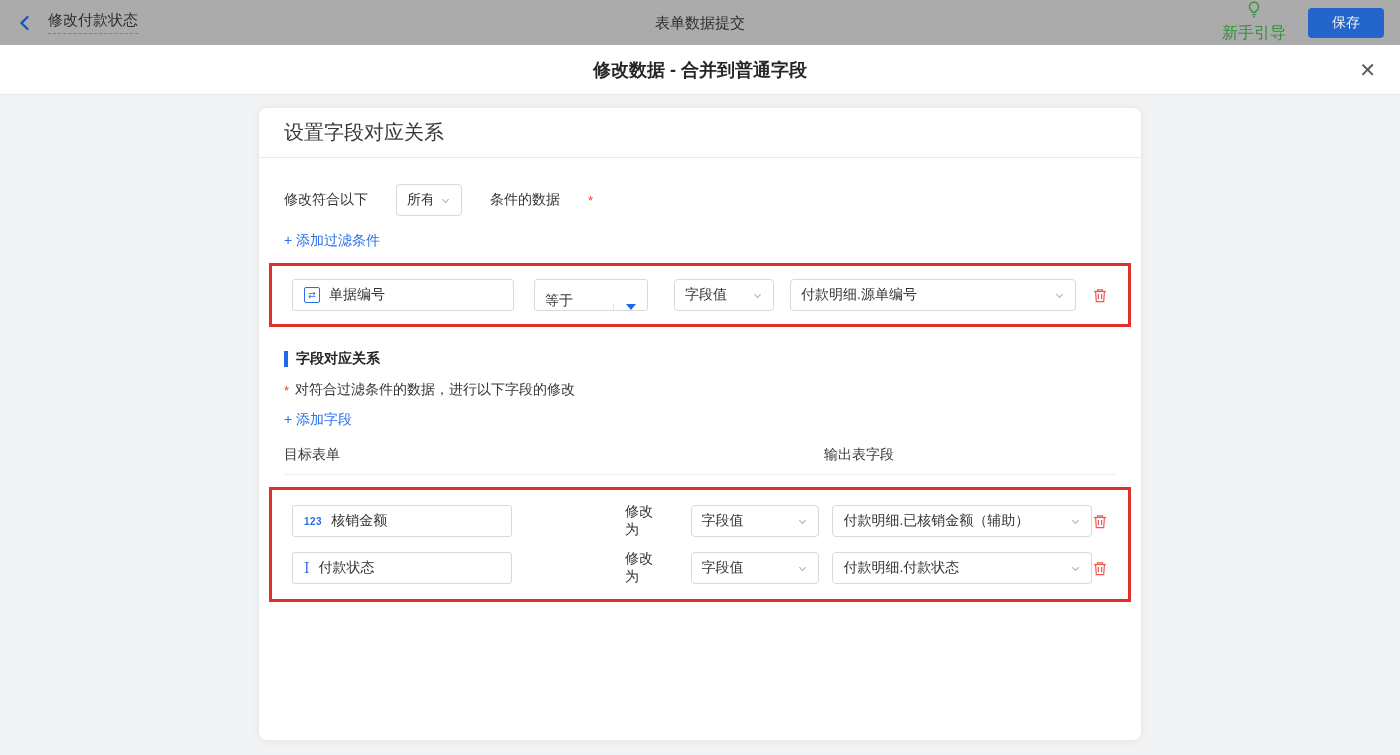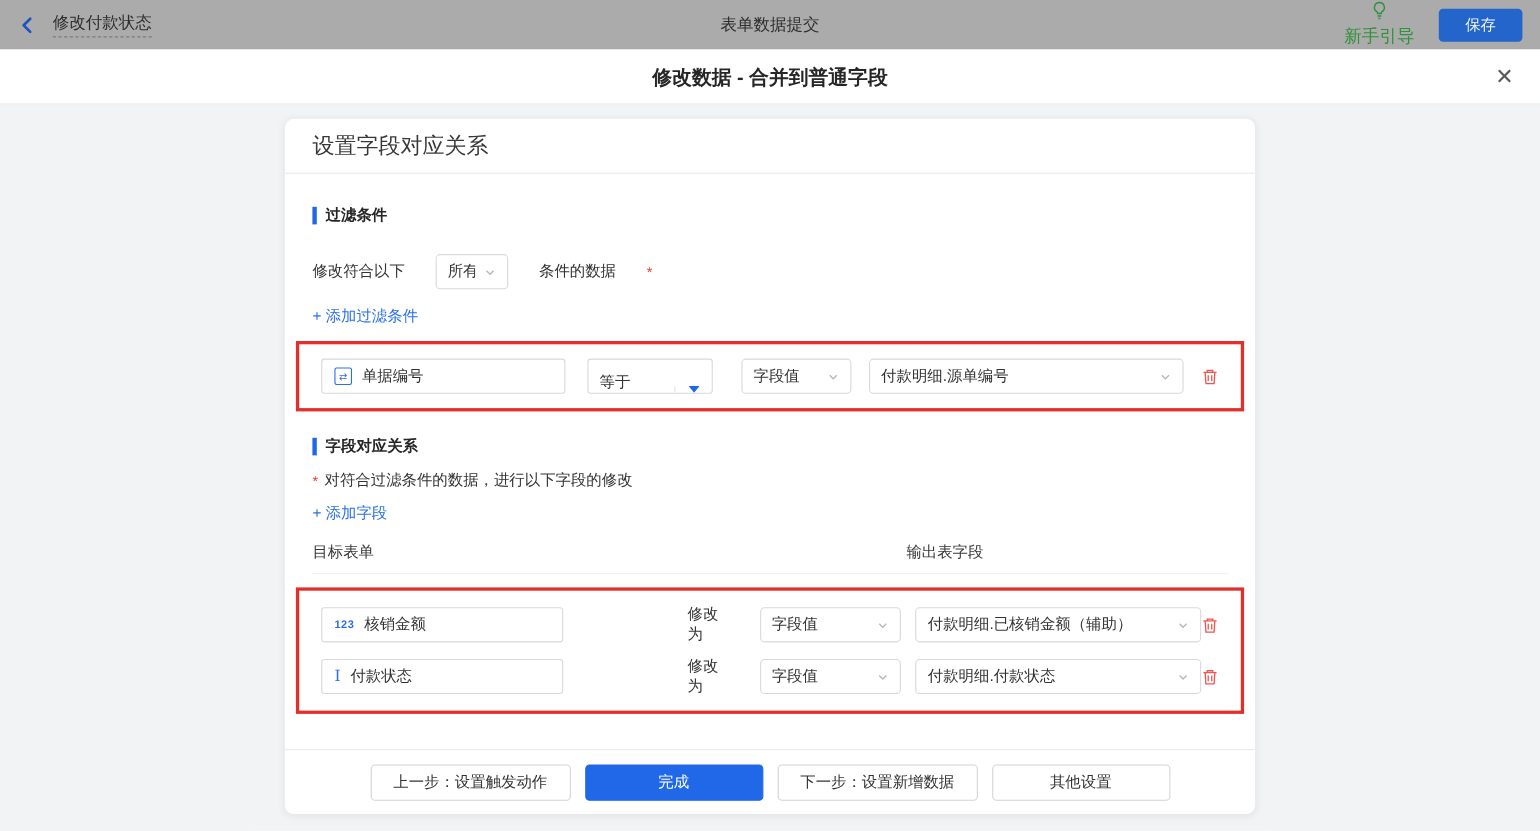--- a/index.html
+++ b/index.html
@@ -122,24 +122,20 @@
   <div class="dialog-title">修改数据 - 合并到普通字段</div>
   <span class="close-x">✕</span>
 </div>
 
 <div class="dialog-body">
   <div class="card">
     <div class="card-header">设置字段对应关系</div>
 
     <div class="card-content">
 
-      <div class="section-title">
-        <span class="section-bar"></span>
-        <span class="section-label">过滤条件</span>
-      </div>
 
       <div class="match-row">
         <span>修改符合以下</span>
         <div class="sel w-all">
           <span>所有</span>
           <svg class="chev-icon" width="11" height="11" viewBox="0 0 12 12">
               <path d="M2.5 4.5 L6 8 L9.5 4.5" fill="none" stroke="#b8b8b8" stroke-width="1.4"></path>
             </svg>
         </div>
         <span>条件的数据</span>
@@ -254,20 +250,14 @@
                 <path d="M2 4h12"></path>
                 <path d="M5.5 4V2.3h5V4"></path>
                 <path d="M3.6 4l.7 10.2h7.4L12.4 4"></path>
                 <path d="M6.4 6.6v5.2M9.6 6.6v5.2"></path>
               </svg>
           </span>
         </div>
       </div>
     </div>
 
-    <div class="card-footer">
-      <button class="btn">上一步：设置触发动作</button>
-      <button class="btn btn-primary">完成</button>
-      <button class="btn">下一步：设置新增数据</button>
-      <button class="btn btn-wide">其他设置</button>
-    </div>
   </div>
 </div>
 
 </body></html>

